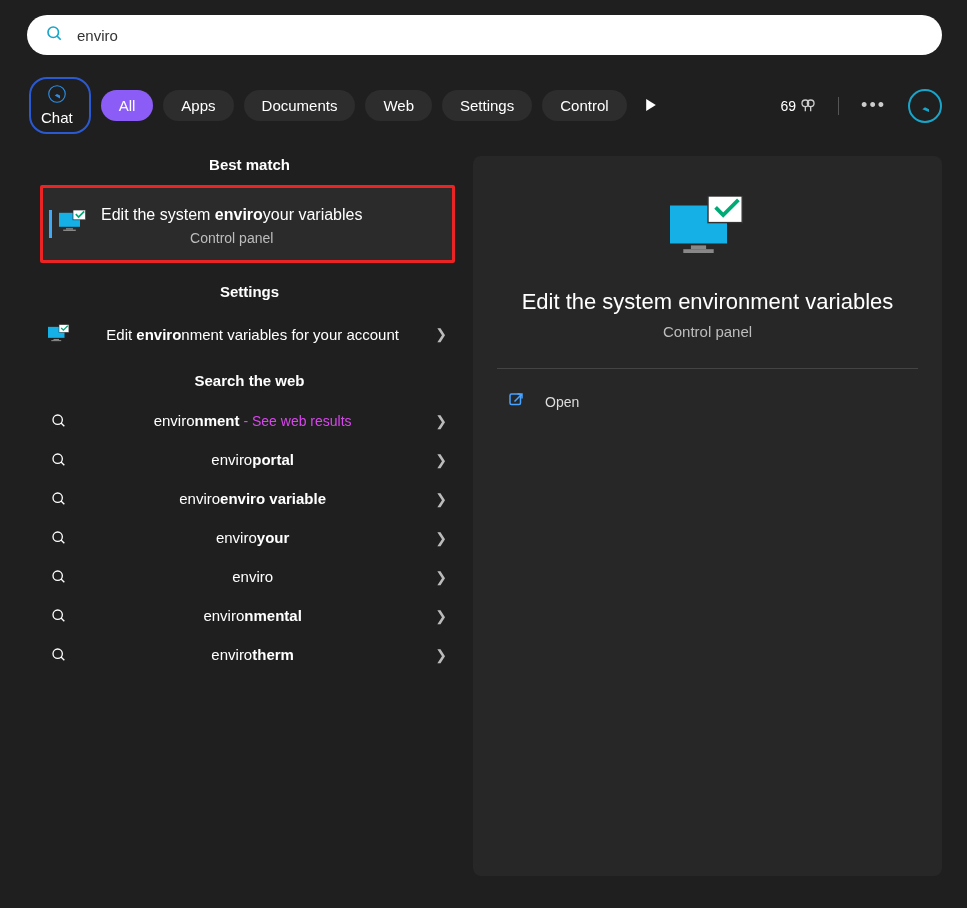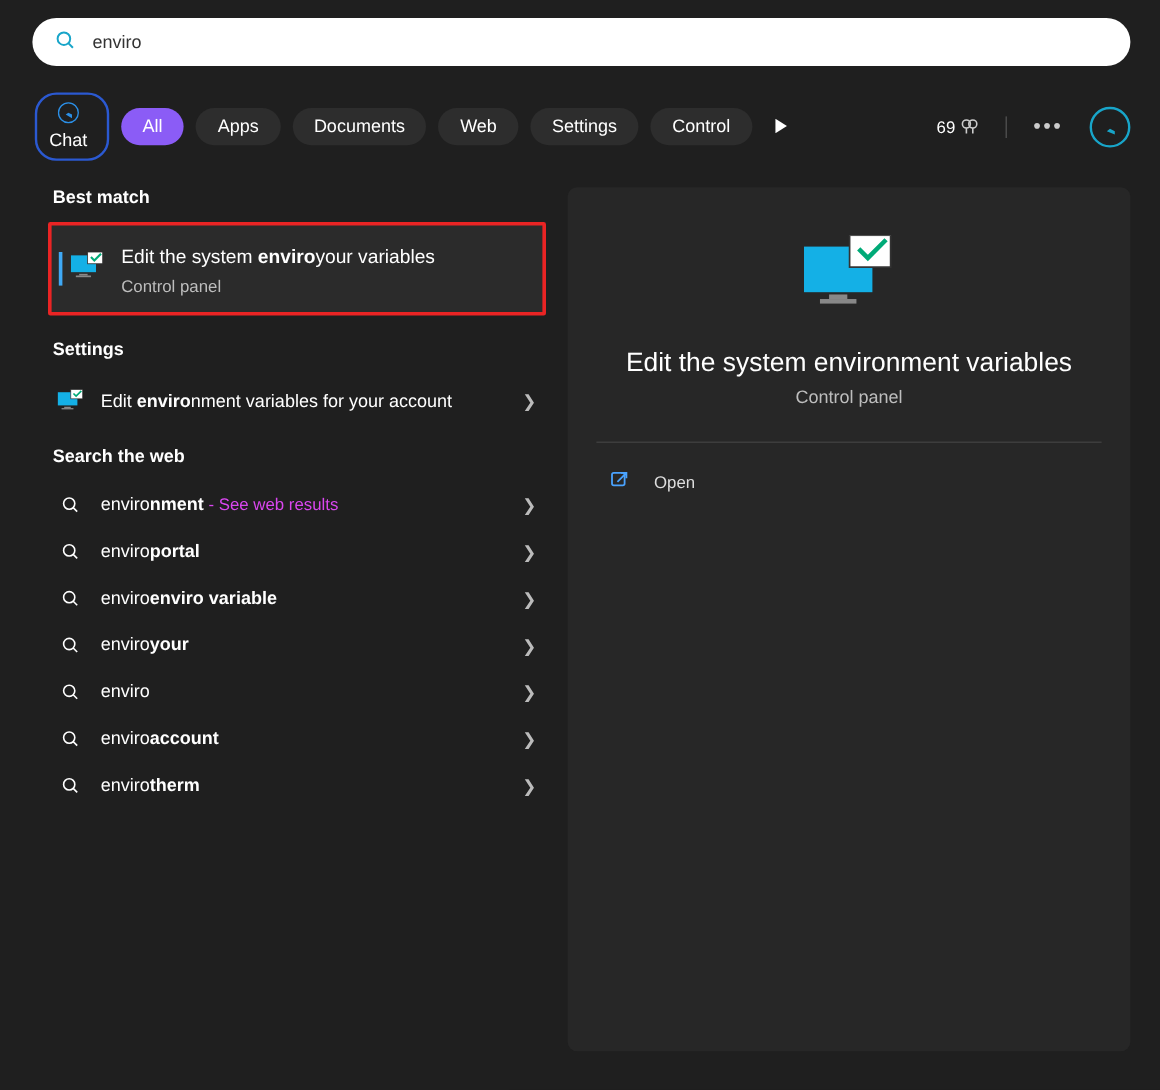--- a/index.html
+++ b/index.html
@@ -79,21 +79,21 @@
   .bing-ring {
     width: 34px; height:34px; border-radius:50%;
     border:2px solid #18a5c9;
     display:flex; align-items:center; justify-content:center;
   }
   .main {
     display: flex;
     gap: 18px;
     padding: 0 25px 0 25px;
   }
-  .left-col { width: 415px; }
+  .left-col { width: 415px; text-align: center; }
   .right-col {
     flex: 1;
     background: #272727;
     border-radius: 8px;
     padding: 40px 24px 24px 24px;
     height: 720px;
     display: flex;
     flex-direction: column;
     align-items: center;
   }
@@ -310,21 +310,21 @@
             <div class="list-text"><span>enviro</span><b></b><span class="sub"></span></div>
             <span class="chevron">❯</span>
           </div>
           <div class="list-item">
             <span class="list-icon">
               <svg class="mag" viewBox="0 0 24 24" fill="none" stroke="#fff" stroke-width="2">
                 <circle cx="10" cy="10" r="7"></circle>
                 <line x1="20" y1="20" x2="15" y2="15"></line>
               </svg>
             </span>
-            <div class="list-text"><span>enviro</span><b>account</b><span class="sub"></span></div>
+            <div class="list-text"><span>enviro</span><b>nmental</b><span class="sub"></span></div>
             <span class="chevron">❯</span>
           </div>
           <div class="list-item">
             <span class="list-icon">
               <svg class="mag" viewBox="0 0 24 24" fill="none" stroke="#fff" stroke-width="2">
                 <circle cx="10" cy="10" r="7"></circle>
                 <line x1="20" y1="20" x2="15" y2="15"></line>
               </svg>
             </span>
             <div class="list-text"><span>enviro</span><b>therm</b><span class="sub"></span></div>

